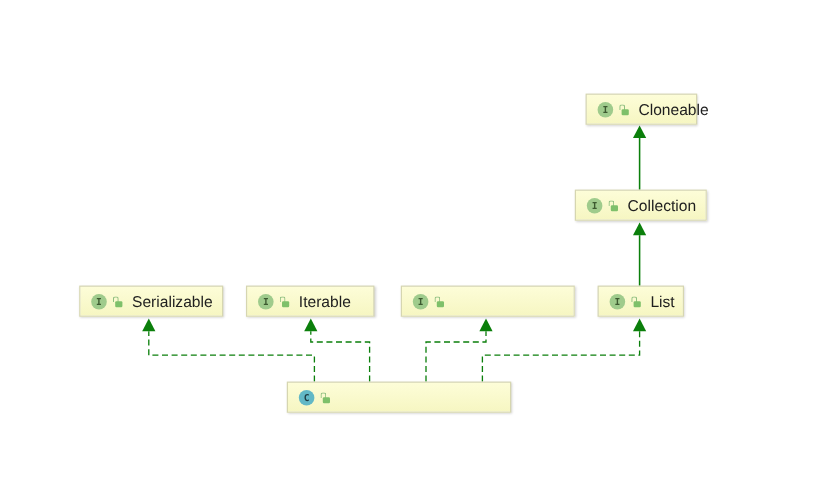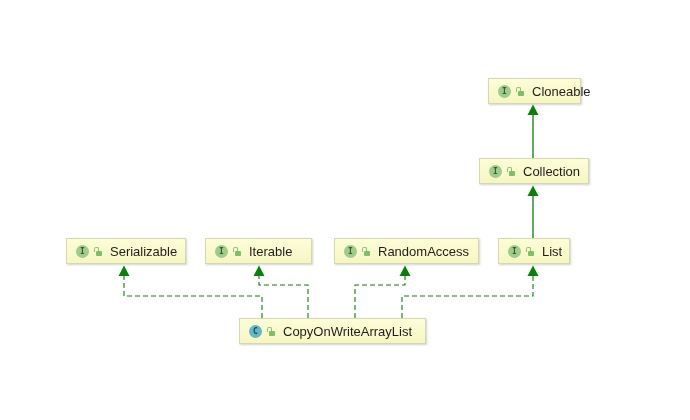--- a/index.html
+++ b/index.html
@@ -126,34 +126,32 @@
       </span>
     <span class="label">Iterable</span>
   </div>
 
   <div class="node" style="left:334px; top:238px; width:145px;">
     <span class="badge iface">I</span>
     <span class="lock">
         <span class="shackle"></span>
         <span class="body"></span>
       </span>
-    <span class="label">RandomAccess</span>
   </div>
 
   <div class="node" style="left:498px; top:238px; width:72px;">
     <span class="badge iface">I</span>
     <span class="lock">
         <span class="shackle"></span>
         <span class="body"></span>
       </span>
     <span class="label">List</span>
   </div>
 
   <div class="node" style="left:239px; top:318px; width:187px;">
     <span class="badge cls">C</span>
     <span class="lock">
         <span class="shackle"></span>
         <span class="body"></span>
       </span>
-    <span class="label">CopyOnWriteArrayList</span>
   </div>
 
 </div>
 
 </body></html>

